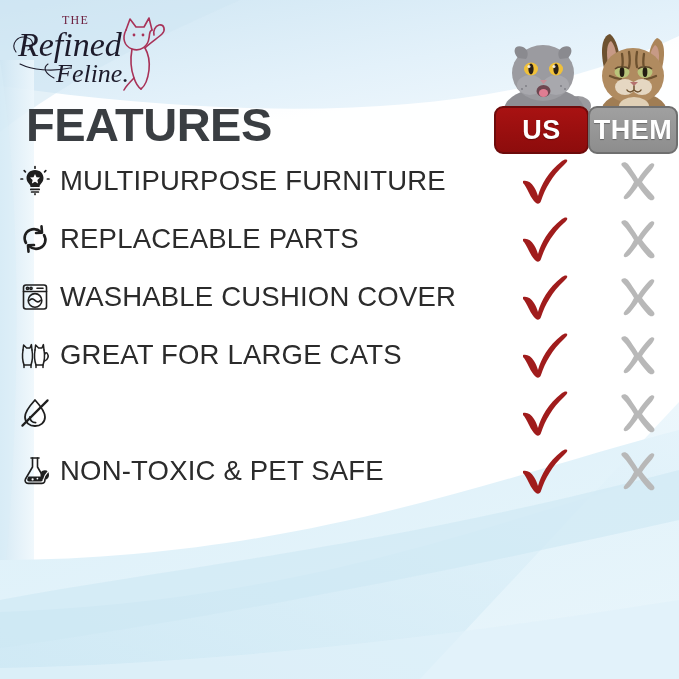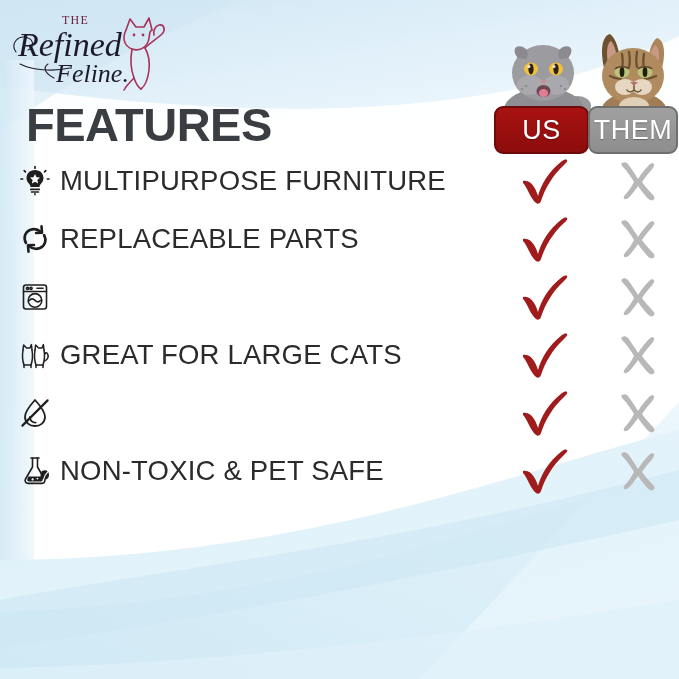--- a/index.html
+++ b/index.html
@@ -41,21 +41,21 @@
   #cat-us{left:496px;top:28px;width:98px;height:92px;}
   #cat-them{left:592px;top:24px;width:84px;height:96px;}
   .cat-photo svg{display:block;width:100%;height:100%;}
 
   
   .badge{
     position:absolute;
     display:flex;align-items:center;justify-content:center;
     border-radius:9px;
     color:#ffffff;
-    font-weight:normal;
+    font-weight:bold;
     font-size:27px;
     letter-spacing:0.5px;
     box-sizing:border-box;
   }
   #badge-us{
     left:494px;top:106px;width:95px;height:48px;
     background:linear-gradient(180deg,#a81212 0%,#8d0c0c 100%);
     border:2px solid #6d0b0b;
     text-shadow:0 1px 1px rgba(0,0,0,.35);
   }
@@ -299,20 +299,21 @@
         <svg viewBox="0 0 32 32" fill="none" stroke="#1f1f1f" stroke-width="1.6" stroke-linecap="round" stroke-linejoin="round">
           <rect x="4.5" y="4" width="23" height="24" rx="2.5"></rect>
           <path d="M4.5,10.5 L27.5,10.5"></path>
           <circle cx="8.5" cy="7.3" r="1.1"></circle>
           <circle cx="12" cy="7.3" r="1.1"></circle>
           <path d="M18,7.3 L24,7.3"></path>
           <circle cx="16" cy="19.4" r="6.8"></circle>
           <path d="M10.6,19.4 C12,17.4 14,17.4 16,19.4 C18,21.4 20,21.4 21.4,19.4"></path>
         </svg>
       </div>
+      <div class="row-label">WASHABLE CUSHION COVER</div>
       <div class="mark-check">
         <svg viewBox="0 0 56 48">
           <path d="M5,24 C9,23 13,25 16,30 C18,33 19,36 20,39 C23,28 30,15 44,4 C46,2.6 48,2 49,3 C50,4 48,6 46,8 C34,19 27,32 23,44 C22,46.6 20,47.4 18,46 C15,43.6 13,40 11,36 C9,32 7,28 5,26 Z" fill="#a01c1c"></path>
         </svg>
       </div>
       <div class="mark-x">
         <svg viewBox="0 0 52 46">
           <path d="M10,5 C12,3.6 14,4 16,6 C19,10 23,16 26,21 C29,16 33,11 37,7 C39,5 41,4.6 42,6 C43,7.4 41,10 39,12.6 C35,17 32,21 30,24 C33,28 37,33 41,37 C43,39 43,41 41,42 C39,43 37,41.6 35,39.4 C31,35 28,31 26,28 C24,31 21,35 18,38.4 C16,40.6 13,42 12,40.6 C11,39.2 13,37 15,34.6 C18,31 20,28 22,24 C19,19 15,13 11,9 C9,7 9,6 10,5 Z" fill="#b8b8b8"></path>
         </svg>
       </div>

